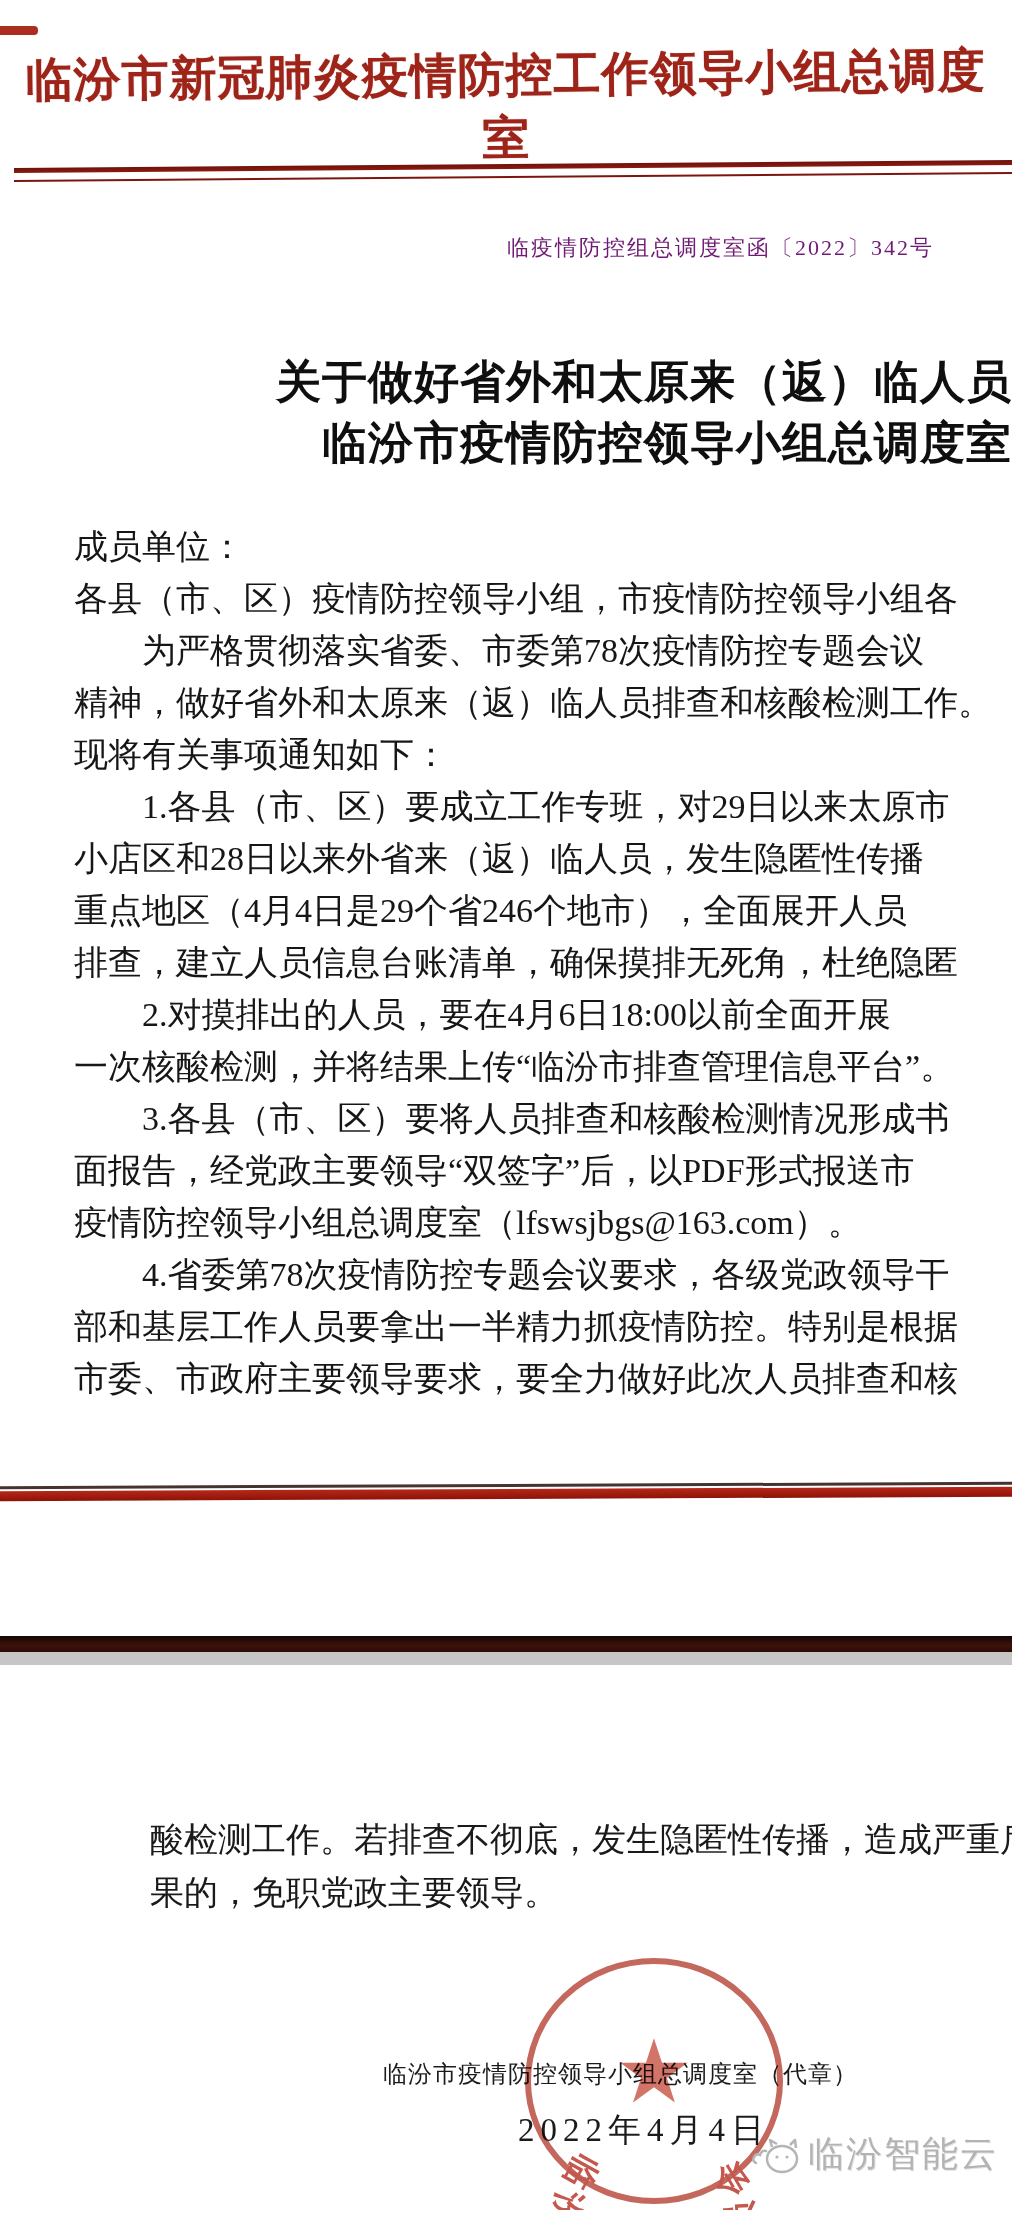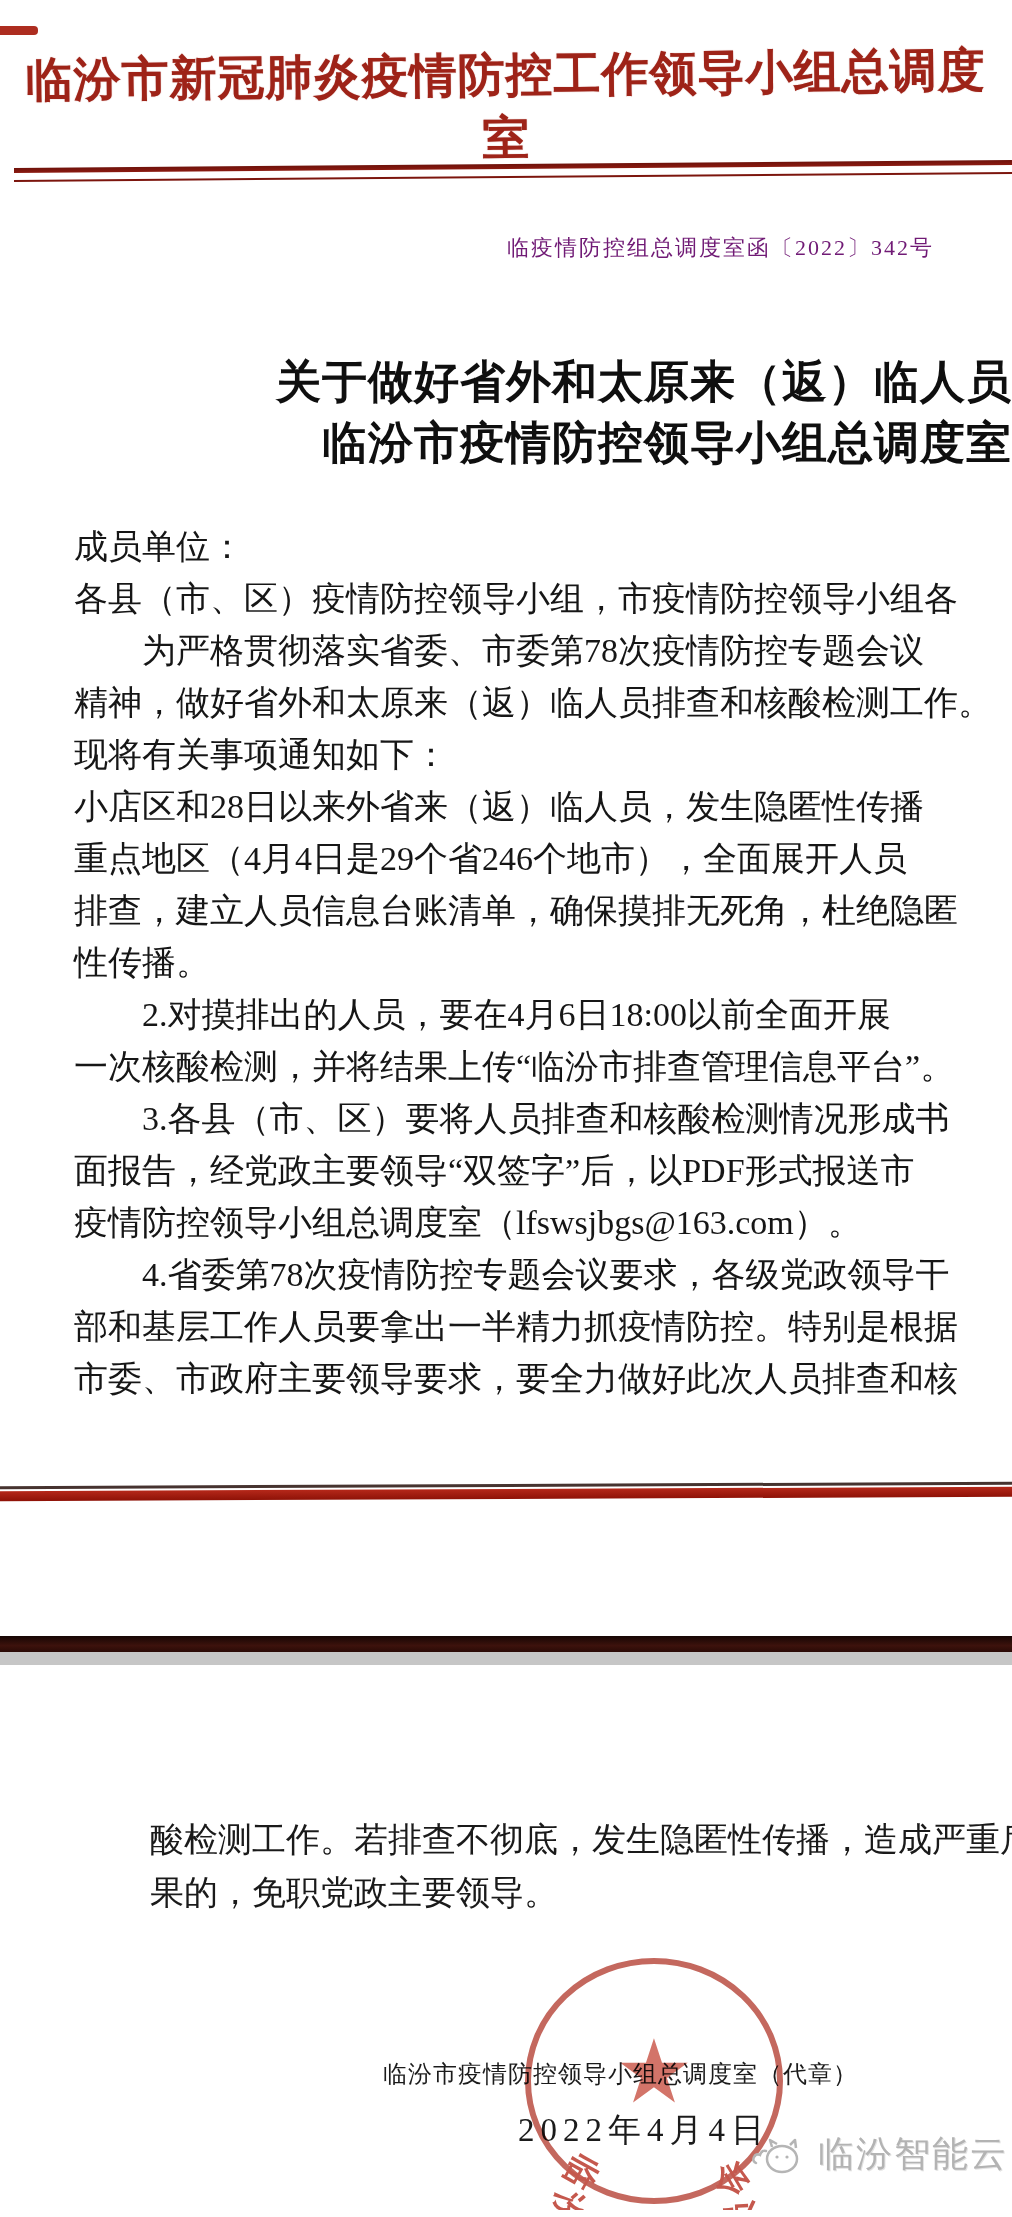--- a/index.html
+++ b/index.html
@@ -98,21 +98,21 @@
 
   
   .seal {
     position: absolute; left: 518px; top: 1952px; width: 272px; height: 258px;
     opacity: .85; mix-blend-mode: multiply; pointer-events: none;
   }
 
   
   .watermark {
     position: absolute; left: 750px; top: 2130px;
-    display: flex; align-items: center; gap: 16px;
+    display: flex; align-items: center; gap: 6px;
     color: #b3b3b3;
   }
   .watermark-text {
     font-size: 36px; letter-spacing: 2px; white-space: nowrap;
     font-family: "Liberation Sans", "DejaVu Sans", sans-serif;
     text-shadow: 1px 1px 0 #e2e2e2;
   }
 </style>
 </head>
 <body>
@@ -129,24 +129,24 @@
   <div>关于做好省外和太原来（返）临人员</div>
   <div>临汾市疫情防控领导小组总调度室</div>
 </div>
 
 <div class="body-p1">
   <div class="line">成员单位：</div>
   <div class="line">各县（市、区）疫情防控领导小组，市疫情防控领导小组各</div>
   <div class="line indent">为严格贯彻落实省委、市委第78次疫情防控专题会议</div>
   <div class="line">精神，做好省外和太原来（返）临人员排查和核酸检测工作。</div>
   <div class="line">现将有关事项通知如下：</div>
+  <div class="line indent">1.各县（市、区）要成立工作专班，对29日以来太原市</div>
   <div class="line">小店区和28日以来外省来（返）临人员，发生隐匿性传播</div>
   <div class="line">重点地区（4月4日是29个省246个地市），全面展开人员</div>
   <div class="line">排查，建立人员信息台账清单，确保摸排无死角，杜绝隐匿</div>
-  <div class="line">性传播。</div>
   <div class="line indent">2.对摸排出的人员，要在4月6日18:00以前全面开展</div>
   <div class="line">一次核酸检测，并将结果上传“临汾市排查管理信息平台”。</div>
   <div class="line indent">3.各县（市、区）要将人员排查和核酸检测情况形成书</div>
   <div class="line">面报告，经党政主要领导“双签字”后，以PDF形式报送市</div>
   <div class="line">疫情防控领导小组总调度室（lfswsjbgs@163.com）。</div>
   <div class="line indent">4.省委第78次疫情防控专题会议要求，各级党政领导干</div>
   <div class="line">部和基层工作人员要拿出一半精力抓疫情防控。特别是根据</div>
   <div class="line">市委、市政府主要领导要求，要全力做好此次人员排查和核</div>
 </div>
 

